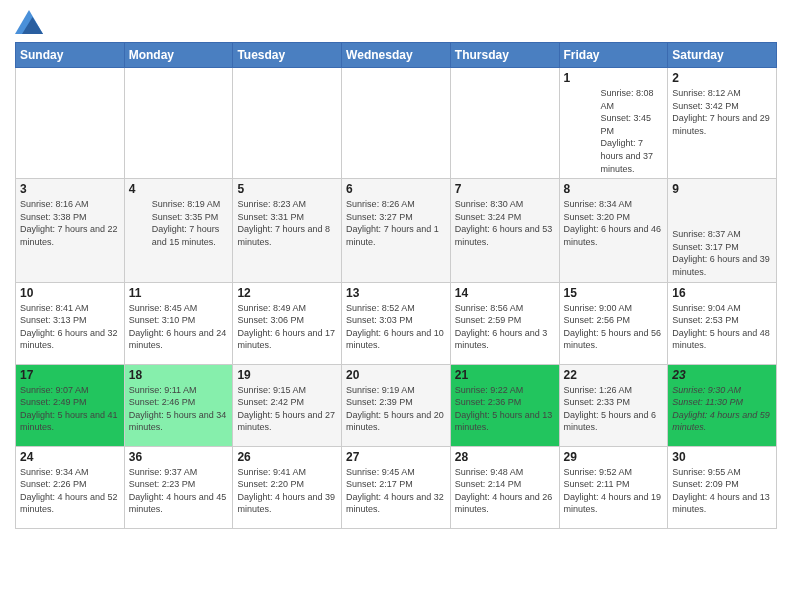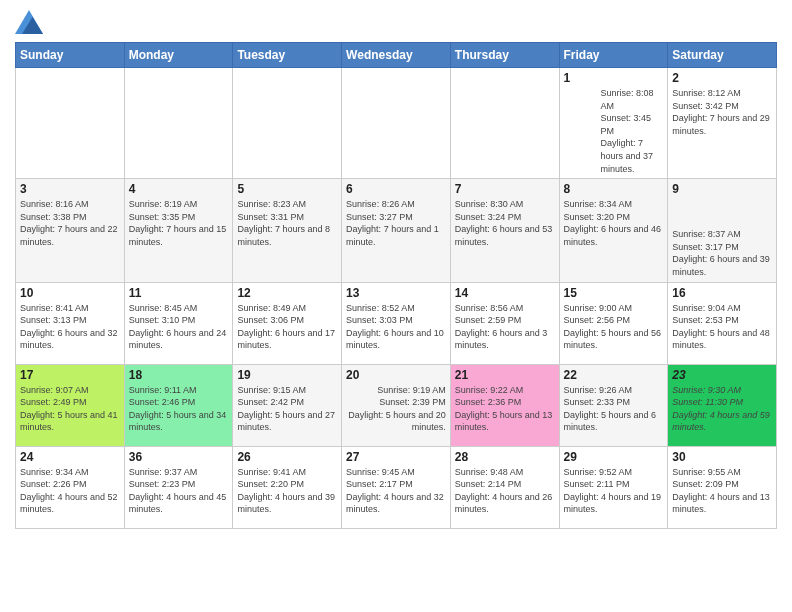--- a/index.html
+++ b/index.html
@@ -150,21 +150,21 @@
         </tr>
         <tr>
           <td style="background: rgb(245, 245, 245);">
             <span class="day-number">3</span>
             <div class="day-info" style="white-space: pre-line;">Sunrise: 8:16 AM
 Sunset: 3:38 PM
 Daylight: 7 hours and 22 minutes.</div>
           </td>
           <td style="background: rgb(245, 245, 245);">
             <span class="day-number">4</span>
-            <div class="day-info" style="white-space: pre-line;">Sunrise: 8:19 AM
+            <div class="day-info" style="white-space: pre-line; margin-left: 23px;">Sunrise: 8:19 AM
 Sunset: 3:35 PM
 Daylight: 7 hours and 15 minutes.</div>
           </td>
           <td style="background: rgb(245, 245, 245);">
             <span class="day-number">5</span>
             <div class="day-info" style="white-space: pre-line;">Sunrise: 8:23 AM
 Sunset: 3:31 PM
 Daylight: 7 hours and 8 minutes.</div>
           </td>
           <td style="background: rgb(245, 245, 245);">
@@ -230,53 +230,53 @@
 Daylight: 5 hours and 56 minutes.</div>
           </td>
           <td>
             <span class="day-number">16</span>
             <div class="day-info" style="white-space: pre-line;">Sunrise: 9:04 AM
 Sunset: 2:53 PM
 Daylight: 5 hours and 48 minutes.</div>
           </td>
         </tr>
         <tr>
-          <td style="background: #bef264;">
+          <td style="background: #22c55e;">
             <span class="day-number">17</span>
             <div class="day-info" style="white-space: pre-line;">Sunrise: 9:07 AM
 Sunset: 2:49 PM
 Daylight: 5 hours and 41 minutes.</div>
           </td>
           <td style="background: #86efac; margin-left: 32px;">
             <span class="day-number">18</span>
             <div class="day-info" style="white-space: pre-line;">Sunrise: 9:11 AM
 Sunset: 2:46 PM
 Daylight: 5 hours and 34 minutes.</div>
           </td>
           <td style="background: rgb(245, 245, 245);">
             <span class="day-number">19</span>
             <div class="day-info" style="white-space: pre-line;">Sunrise: 9:15 AM
 Sunset: 2:42 PM
 Daylight: 5 hours and 27 minutes.</div>
           </td>
           <td style="background: rgb(245, 245, 245);">
             <span class="day-number">20</span>
-            <div class="day-info" style="white-space: pre-line; text-align: right;">Sunrise: 9:19 AM
+            <div class="day-info" style="white-space: pre-line;">Sunrise: 9:19 AM
 Sunset: 2:39 PM
 Daylight: 5 hours and 20 minutes.</div>
           </td>
-          <td style="background: #f9a8d4; margin-left: 23px;">
+          <td style="background: #22c55e; margin-left: 23px;">
             <span class="day-number">21</span>
             <div class="day-info" style="white-space: pre-line;">Sunrise: 9:22 AM
 Sunset: 2:36 PM
 Daylight: 5 hours and 13 minutes.</div>
           </td>
           <td style="background: rgb(245, 245, 245);">
             <span class="day-number">22</span>
-            <div class="day-info" style="white-space: pre-line;">Sunrise: 9:26 AM
+            <div class="day-info" style="white-space: pre-line;">Sunrise: 1:26 AM
 Sunset: 2:33 PM
 Daylight: 5 hours and 6 minutes.</div>
           </td>
           <td style="background: #22c55e; font-style: italic;">
             <span class="day-number">23</span>
             <div class="day-info" style="white-space: pre-line;">Sunrise: 9:30 AM
 Sunset: 11:30 PM
 Daylight: 4 hours and 59 minutes.</div>
           </td>
         </tr>

